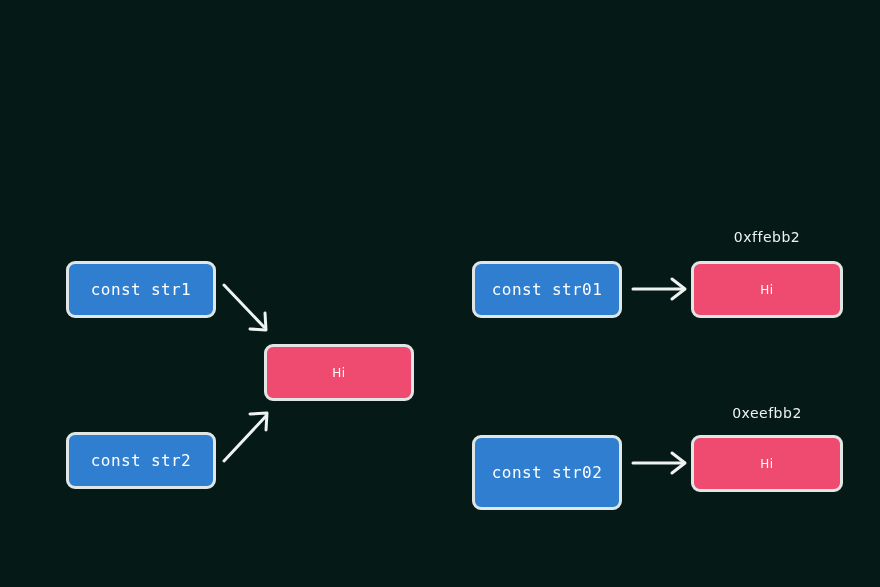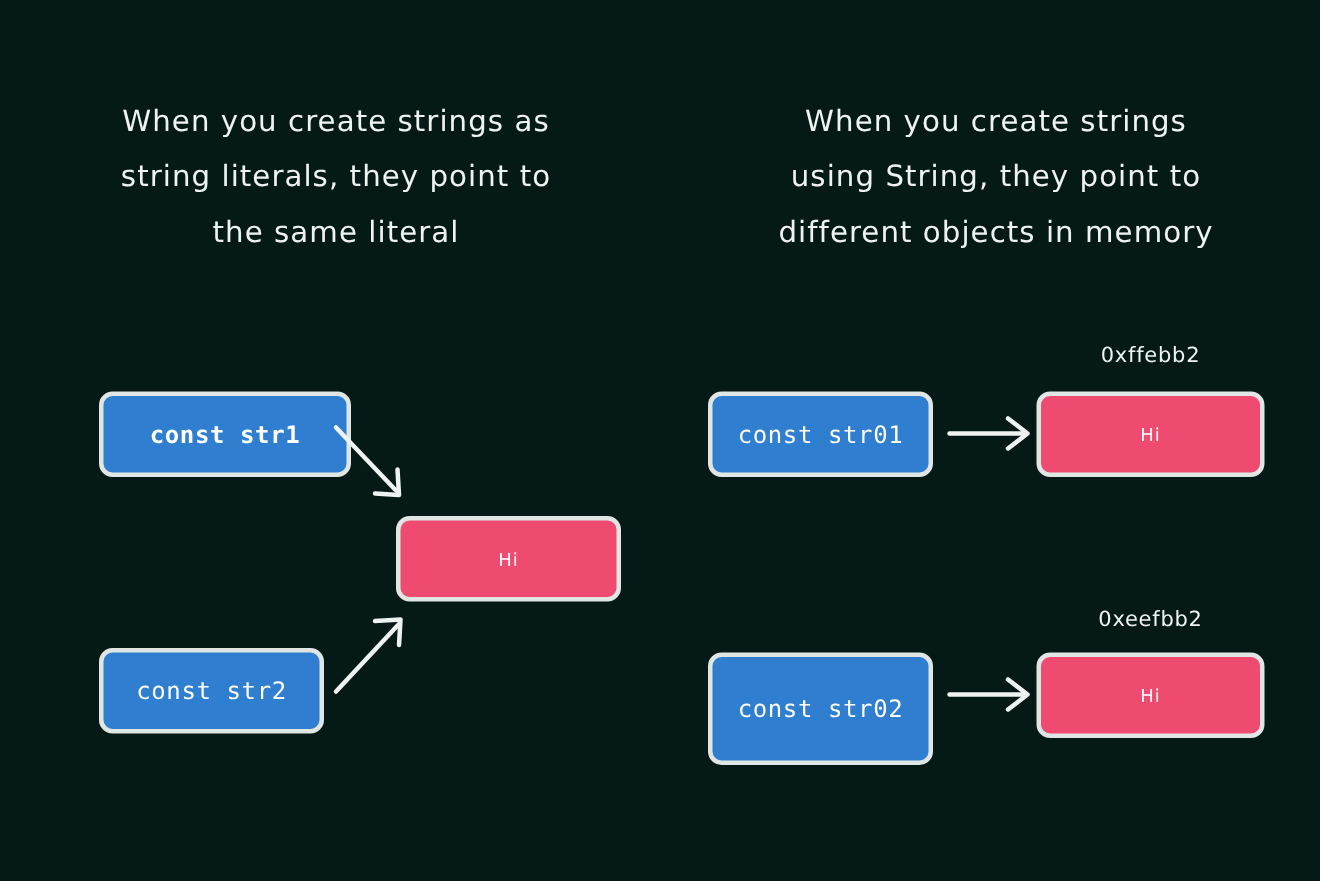--- a/index.html
+++ b/index.html
@@ -61,21 +61,21 @@
     background: #2f7ed0;
   }
   .node.pink {
     background: #ef4a70;
     font-family: "DejaVu Sans", sans-serif;
     font-size: 12px;
     letter-spacing: 0.6px;
   }
 
   
-  #box-str1   { left: 66px;  top: 261px; width: 168px; height: 57px; font-weight: bold; }
+  #box-str1   { left: 66px;  top: 261px; width: 150px; height: 57px; }
   #box-str2   { left: 66px;  top: 432px; width: 150px; height: 57px; }
   #box-hi-shared { left: 264px; top: 344px; width: 150px; height: 57px; }
 
   
   #box-str01  { left: 472px; top: 261px; width: 150px; height: 57px; }
   #box-str02  { left: 472px; top: 435px; width: 150px; height: 75px; }
   #box-hi-1   { left: 691px; top: 261px; width: 152px; height: 57px; }
   #box-hi-2   { left: 691px; top: 435px; width: 152px; height: 57px; }
 
   
@@ -97,27 +97,21 @@
     overflow: visible;
     pointer-events: none;
   }
   #arrow-str1-hi { left: 0; top: 0; width: 880px; height: 587px; }
 </style>
 </head>
 <body>
 
 <div id="canvas">
 
-  <div id="heading-left" class="heading">When you create strings as
-string literals, they point to
-the same literal</div>
 
-  <div id="heading-right" class="heading">When you create strings
-using String, they point to
-different objects in memory</div>
 
   <div id="box-str1" class="node blue">
     <span>const str1</span>
   </div>
 
   <div id="box-str2" class="node blue">
     <span>const str2</span>
   </div>
 
   <div id="box-hi-shared" class="node pink">

